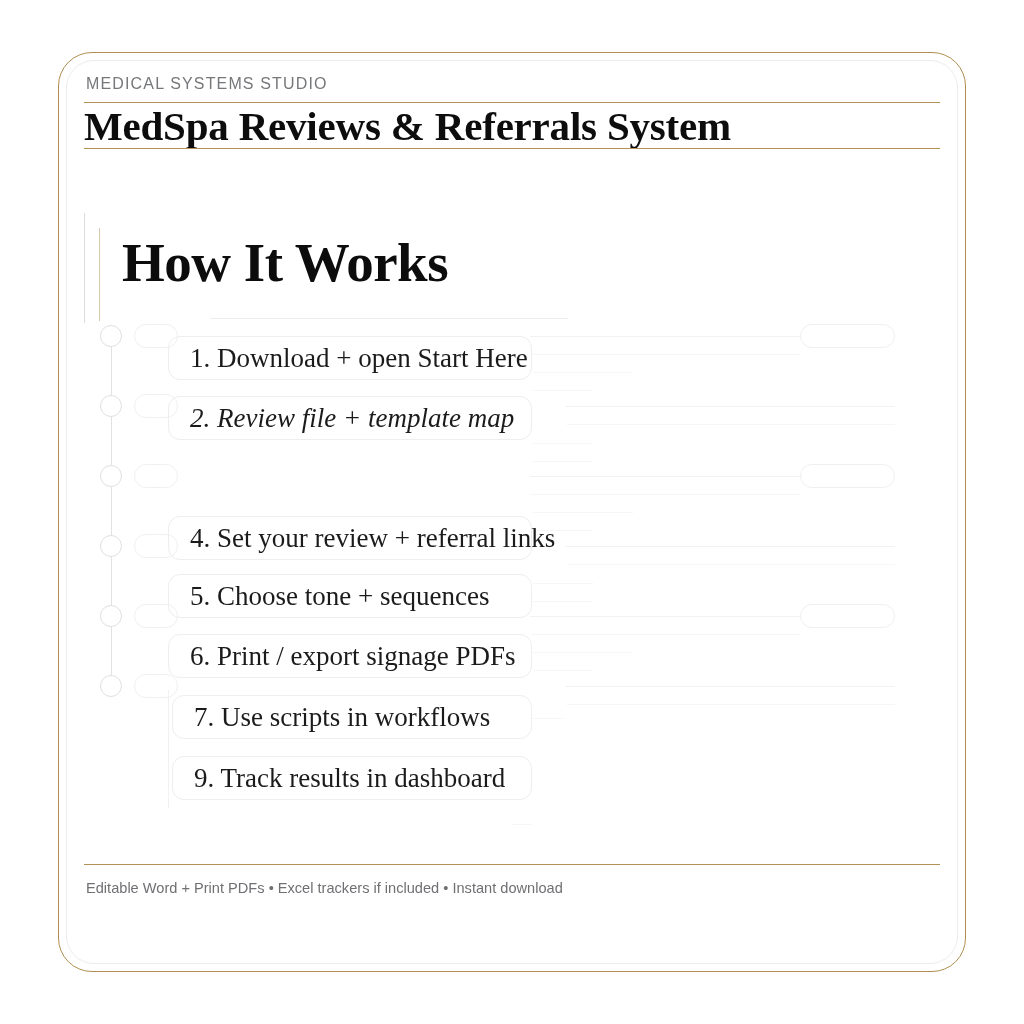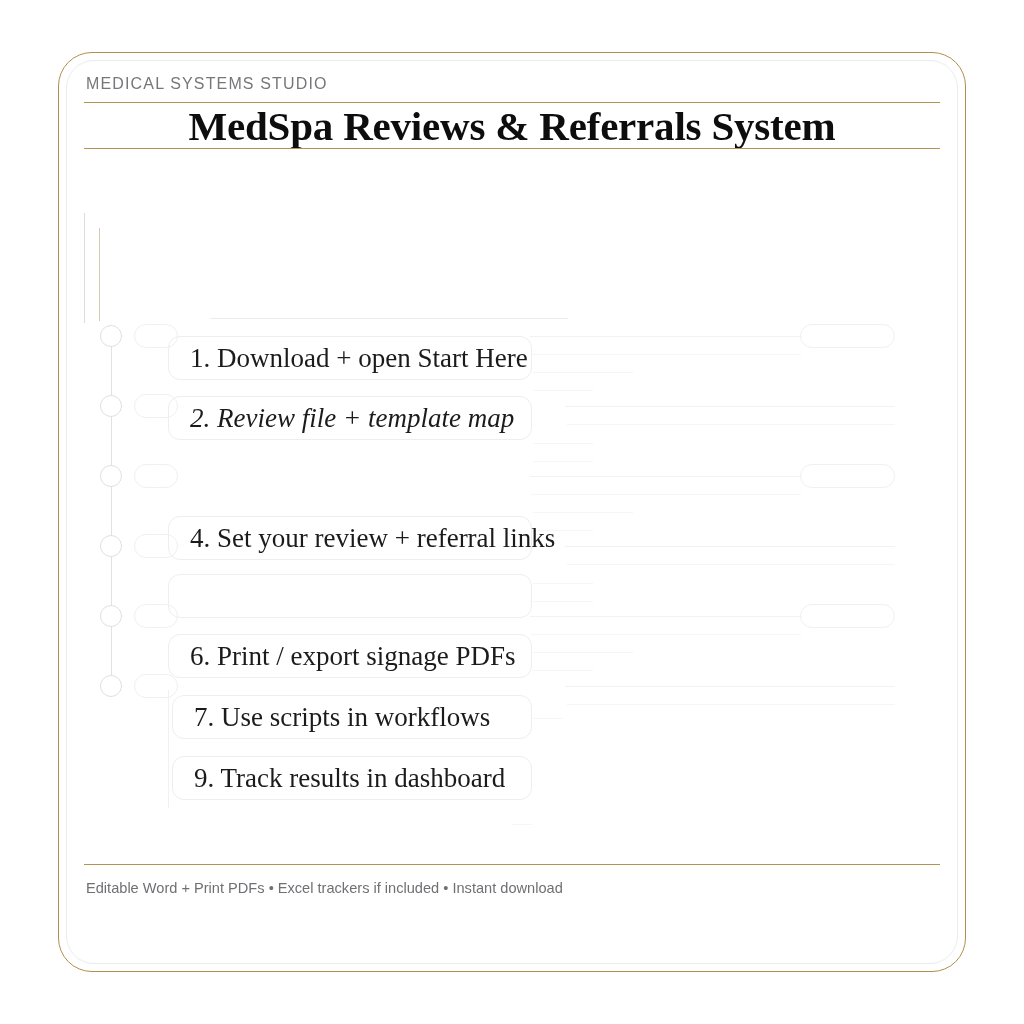--- a/index.html
+++ b/index.html
@@ -62,21 +62,21 @@
   .rule-under-title {
     position: absolute;
     left: 84px; top: 148px;
     width: 856px; height: 0;
     border-top: 1.6px solid #b29355;
   }
   .doc-title {
     position: absolute;
     left: 84px; top: 104px;
     width: 856px;
-    text-align: center;
+    text-align: left;
     font-family: "Liberation Serif", serif;
     font-weight: bold;
     font-size: 41px;
     line-height: 44px;
     color: #0d0d0d;
     letter-spacing: -0.2px;
     white-space: nowrap;
   }
 
   
@@ -207,20 +207,21 @@
   <div class="frame-gold"></div>
   <div class="frame-inner"></div>
 
   <div class="eyebrow">MEDICAL SYSTEMS STUDIO</div>
   <div class="rule-top"></div>
   <div class="doc-title">MedSpa Reviews &amp; Referrals System</div>
   <div class="rule-under-title"></div>
 
   <div class="accent-v1"></div>
   <div class="accent-v2"></div>
+  <div class="section-heading">How It Works</div>
   <div class="heading-rule"></div>
 
   <div class="ghost ghost-pill" style="left:134px;top:324px;width:44px;height:24px;"></div>
   <div class="ghost ghost-pill" style="left:134px;top:394px;width:44px;height:24px;"></div>
   <div class="ghost ghost-pill" style="left:134px;top:464px;width:44px;height:24px;"></div>
   <div class="ghost ghost-pill" style="left:134px;top:534px;width:44px;height:24px;"></div>
   <div class="ghost ghost-pill" style="left:134px;top:604px;width:44px;height:24px;"></div>
   <div class="ghost ghost-pill" style="left:134px;top:674px;width:44px;height:24px;"></div>
 
   <div class="ghost ghost-pill" style="left:800px;top:324px;width:95px;height:24px;"></div>
@@ -280,20 +281,21 @@
     </div>
 
 
     <div class="step-row" style="left:168px;top:516px;width:364px;">
       <div class="step-card" style="width:364px;"></div>
       <div class="step-text">4. Set your review + referral links</div>
     </div>
 
     <div class="step-row" style="left:168px;top:574px;width:364px;">
       <div class="step-card" style="width:364px;"></div>
+      <div class="step-text">5. Choose tone + sequences</div>
     </div>
 
     <div class="step-row" style="left:168px;top:634px;width:364px;">
       <div class="step-card" style="width:364px;"></div>
       <div class="step-text">6. Print / export signage PDFs</div>
     </div>
 
     <div class="step-row" style="left:172px;top:695px;width:360px;">
       <div class="step-card" style="width:360px;"></div>
       <div class="step-text">7. Use scripts in workflows</div>

